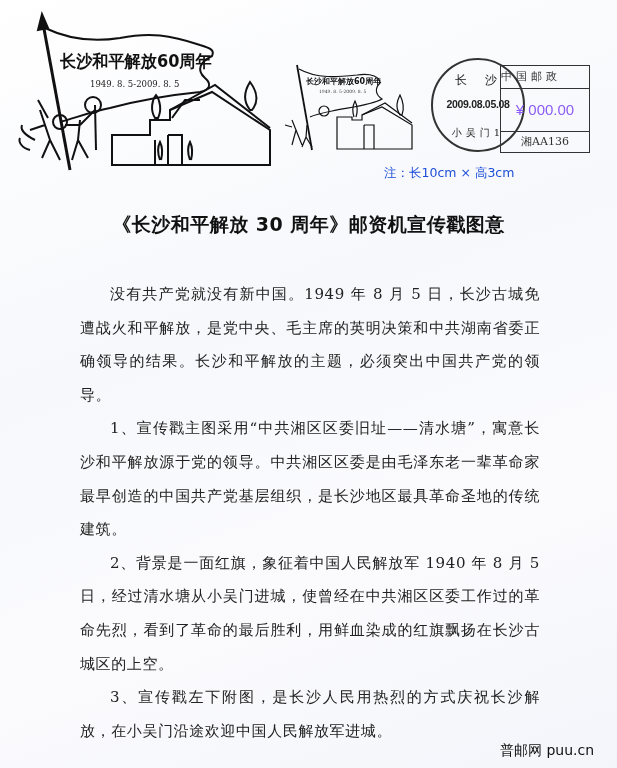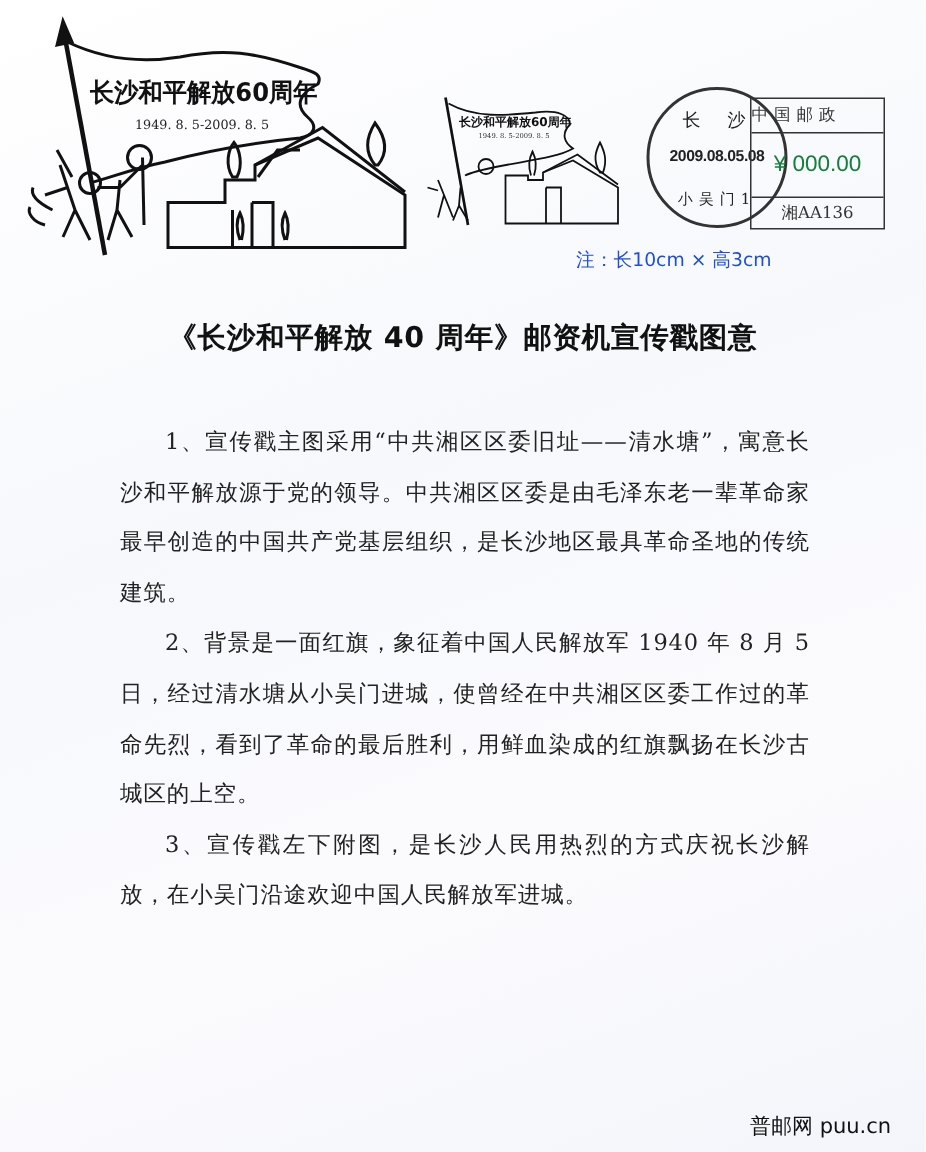--- a/index.html
+++ b/index.html
@@ -35,21 +35,21 @@
   }
   #postmark .city { position:absolute; top:12px; left:0; width:100%; text-align:center; font-size:12px; font-family:"DejaVu Serif", serif; letter-spacing:18px; padding-left:14px; box-sizing:border-box;}
   #postmark .date { position:absolute; top:38px; left:0; width:100%; text-align:center; font-size:10.5px; letter-spacing:-0.3px; font-weight:bold; }
   #postmark .branch { position:absolute; top:66px; left:0; width:100%; text-align:center; font-size:10px; font-family:"DejaVu Serif", serif; letter-spacing:4px; }
   
   #meter {
     left:500px; top:65px; width:90px; height:88px; border:1.5px solid #333; box-sizing:border-box;
     font-family:"DejaVu Serif", serif;
   }
   #meter .hdr { height:22px; border-bottom:1.5px solid #333; text-align:left; font-size:11px; line-height:22px; letter-spacing:4px; color:#333; }
-  #meter .amt { height:42px; border-bottom:1.5px solid #333; text-align:center; font-size:15px; line-height:42px; font-family:"Liberation Sans", sans-serif; color:#15803d;}
+  #meter .amt { height:42px; border-bottom:1.5px solid #333; text-align:center; font-size:15px; line-height:42px; font-family:"Liberation Sans", sans-serif; color:#8b5cf6;}
   #meter .code { text-align:center; font-size:11px; line-height:20px; color:#333; }
   #note { left:384px; top:165px; font-size:12.5px; font-family:"DejaVu Sans", sans-serif; color:#1d4ed8; }
   #doc-title {
     left:0; top:212px; width:617px; text-align:center; font-size:19px; font-weight:bold;
     font-family:"DejaVu Sans", sans-serif; color:#111; letter-spacing:0.5px;
   }
   #body-text { left:80px; top:278px; width:460px; font-size:15px; line-height:33.6px; color:#222; letter-spacing:0.6px; }
   #body-text p { margin:0 0 0 0; text-indent:2em; text-align:justify; }
   #watermark { left:500px; top:742px; font-size:14px; font-family:"DejaVu Sans", sans-serif; color:#111; }
 </style>
@@ -112,21 +112,22 @@
 </div>
 
 <div id="meter" class="abs">
   <div class="hdr">中国邮政</div>
   <div class="amt">¥ 000.00</div>
   <div class="code">湘AA136</div>
 </div>
 
 <div id="note" class="abs">注：长10cm × 高3cm</div>
 
-<div id="doc-title" class="abs">《长沙和平解放 40 周年》邮资机宣传戳图意</div>
+<div id="doc-title" class="abs">《长沙和平解放 30 周年》邮资机宣传戳图意</div>
 
 <div id="body-text" class="abs">
+  <p>没有共产党就没有新中国。1949 年 8 月 5 日，长沙古城免遭战火和平解放，是党中央、毛主席的英明决策和中共湖南省委正确领导的结果。长沙和平解放的主题，必须突出中国共产党的领导。</p>
   <p>1、宣传戳主图采用“中共湘区区委旧址——清水塘”，寓意长沙和平解放源于党的领导。中共湘区区委是由毛泽东老一辈革命家最早创造的中国共产党基层组织，是长沙地区最具革命圣地的传统建筑。</p>
   <p>2、背景是一面红旗，象征着中国人民解放军 1940 年 8 月 5 日，经过清水塘从小吴门进城，使曾经在中共湘区区委工作过的革命先烈，看到了革命的最后胜利，用鲜血染成的红旗飘扬在长沙古城区的上空。</p>
   <p>3、宣传戳左下附图，是长沙人民用热烈的方式庆祝长沙解放，在小吴门沿途欢迎中国人民解放军进城。</p>
 </div>
 
 <div id="watermark" class="abs">普邮网 puu.cn</div>
 
 </body></html>

